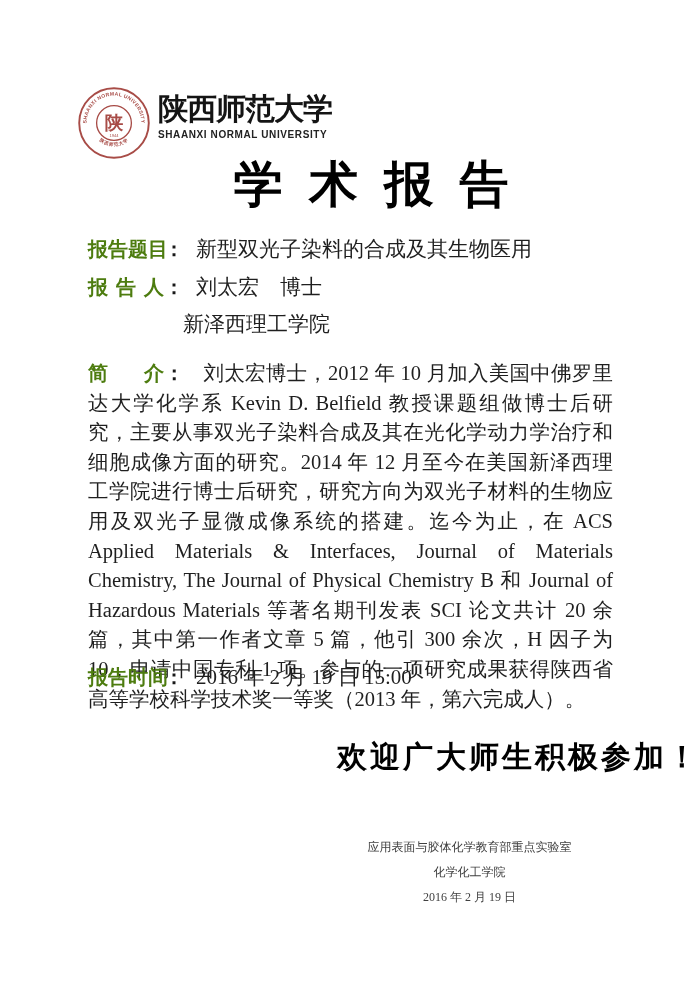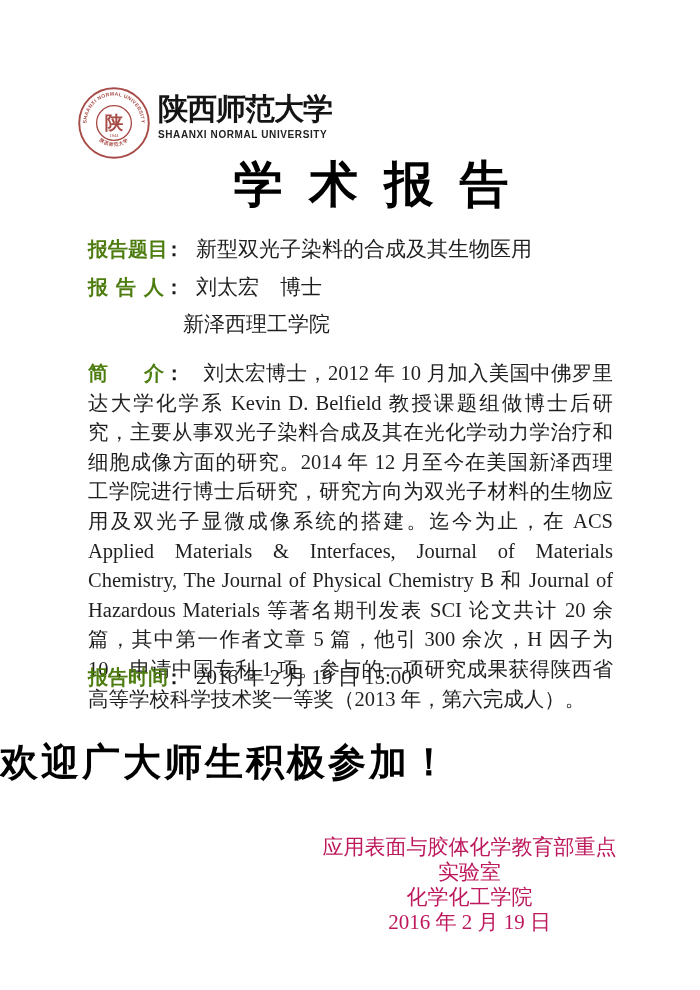--- a/index.html
+++ b/index.html
@@ -61,29 +61,29 @@
     font-size:20.5px; line-height:29.6px;
     text-align:justify; text-justify:inter-ideograph;
     color:#1f1f1f;
   }
   .intro .field-label { vertical-align:baseline; }
   .intro .intro-text { margin-left:19px; }
 
   
   .welcome {
     position:absolute; top:737px; left:0; right:0;
-    text-align:left;
-    font-size:38px; font-weight:700; color:#000;
+    text-align:right;
+    font-size:30px; font-weight:700; color:#000;
     letter-spacing:3px;
   }
 
   
   .footer {
     position:absolute; top:835px; left:322px; width:295px;
-    text-align:center; font-size:21px; line-height:25px; color:#be185d;
+    text-align:center; font-size:12px; line-height:25px; color:#404040;
   }
 </style>
 </head>
 <body>
 
 <div class="page">
 
   <div class="header">
     <svg class="seal" viewBox="0 0 100 100" aria-hidden="true">
       <circle cx="50" cy="50" r="47" fill="none" stroke="#a84c47" stroke-width="2.6"></circle>

